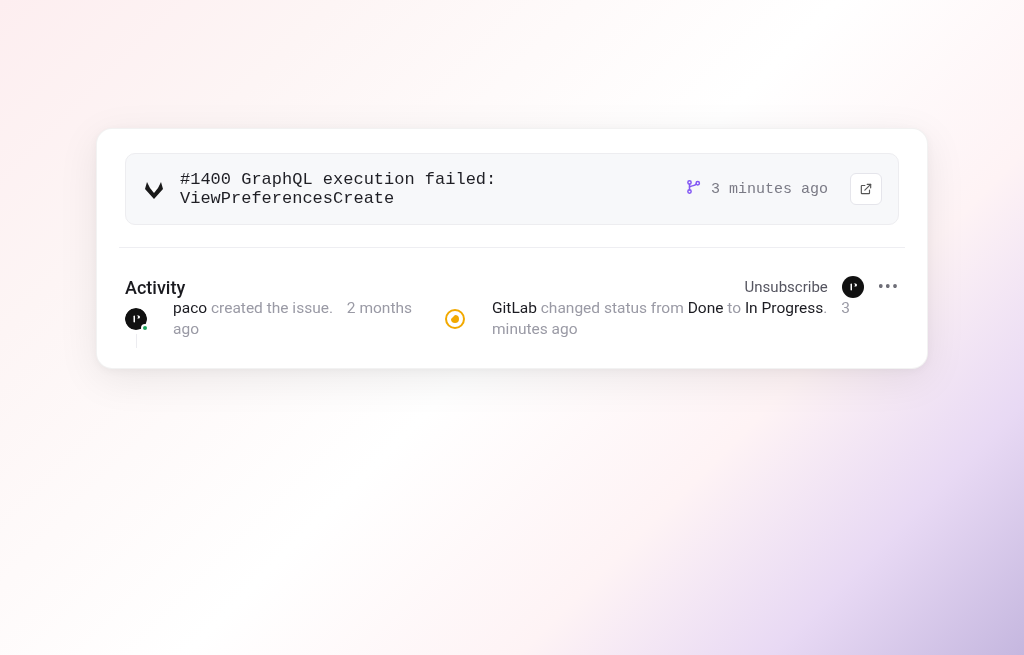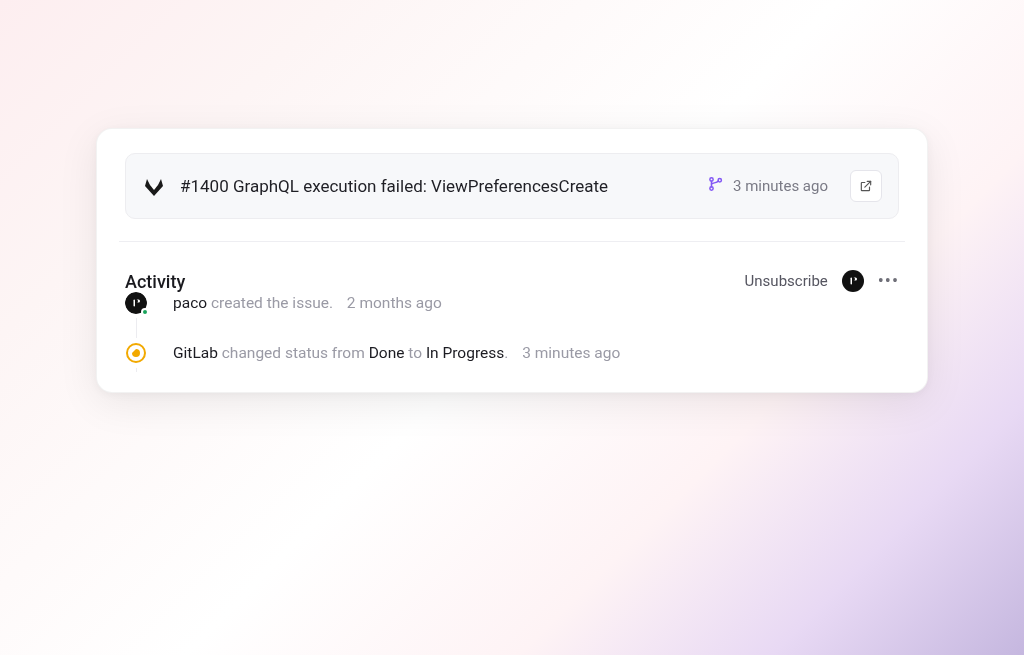--- a/index.html
+++ b/index.html
@@ -23,20 +23,21 @@
     }
     .issue-header {
       display: flex;
       align-items: center;
       gap: 14px;
       background: #f7f8fa;
       border: 1px solid #ededf0;
       border-radius: 10px;
       padding: 16px 16px;
       margin-bottom: 22px;
+      font-family: Liberation Mono, monospace;
     }
     .gitlab-icon {
       width: 24px; height: 24px;
       flex-shrink: 0;
     }
     .issue-title {
       flex: 1;
       font-size: 17px;
       color: #1f1f25;
       font-weight: 430;
@@ -98,21 +99,20 @@
     .more-btn {
       color: #6f6f78;
       cursor: pointer;
       font-size: 18px;
       line-height: 1;
       letter-spacing: 1px;
     }
     .activity-list {
       position: relative;
       display: flex;
-      flex-direction: column;
       gap: 28px;
     }
     .timeline {
       position: absolute;
       left: 11px;
       top: 14px;
       bottom: -8px;
       width: 1px;
       background: #ececf0;
       z-index: 0;

